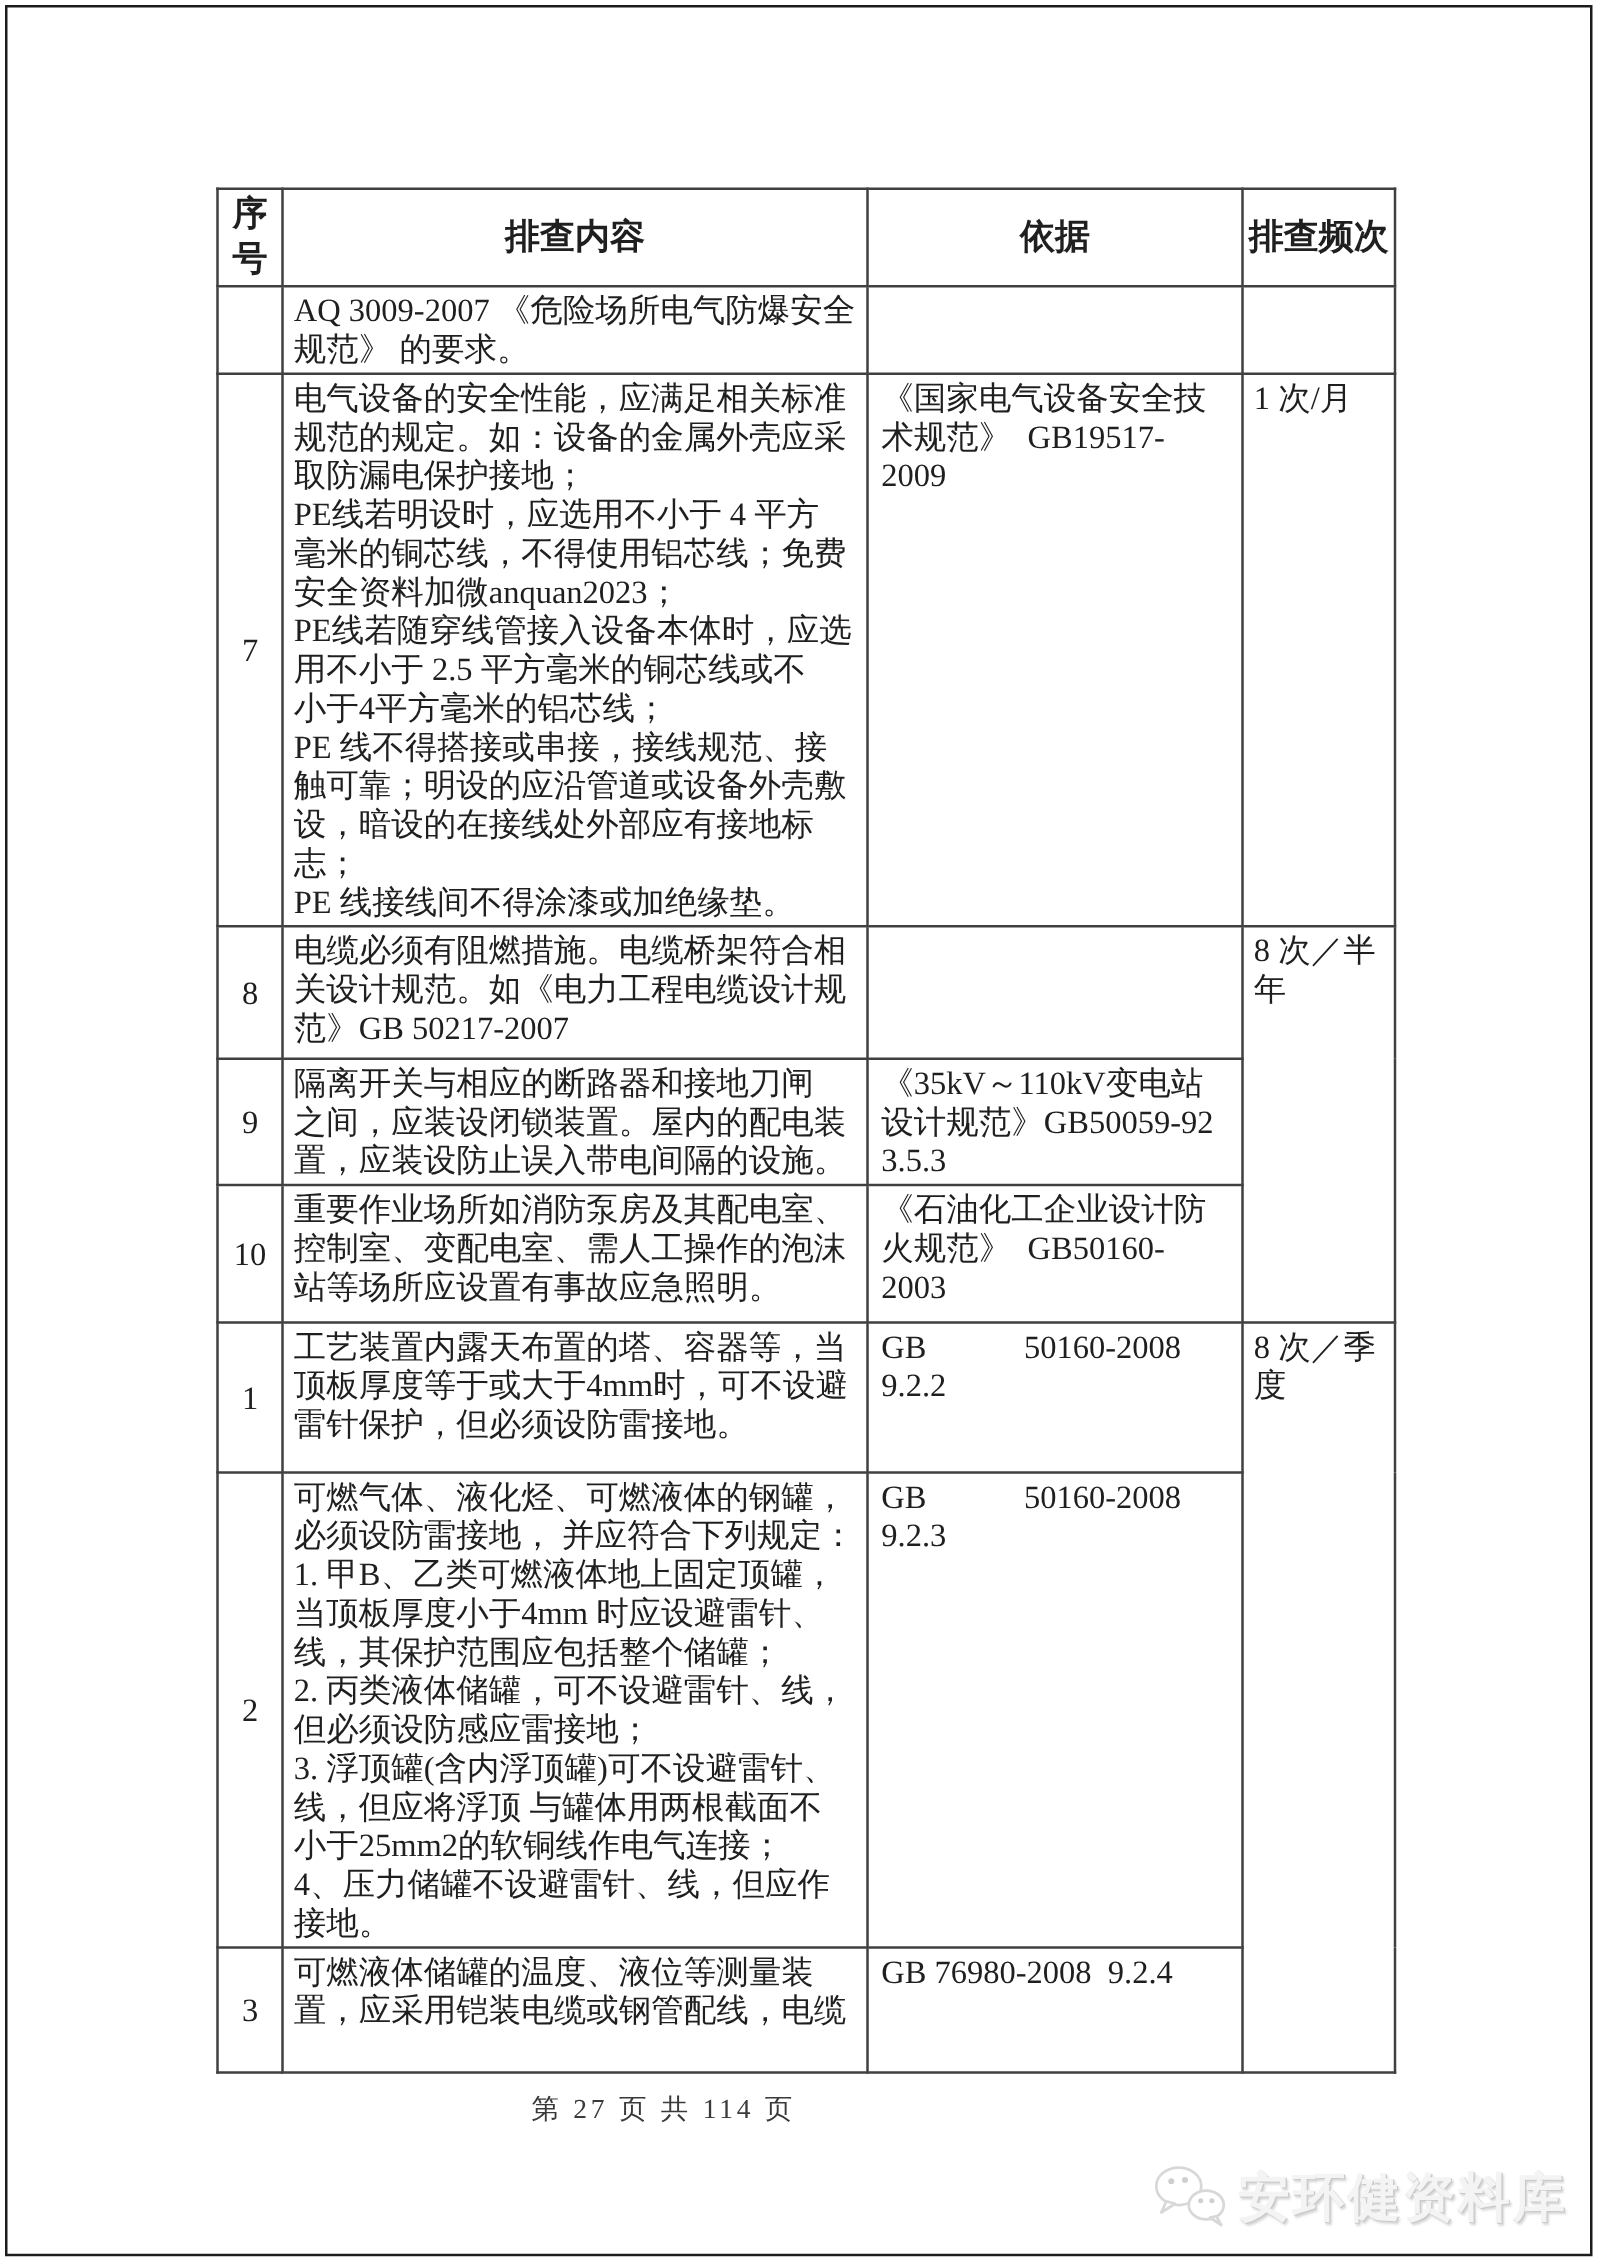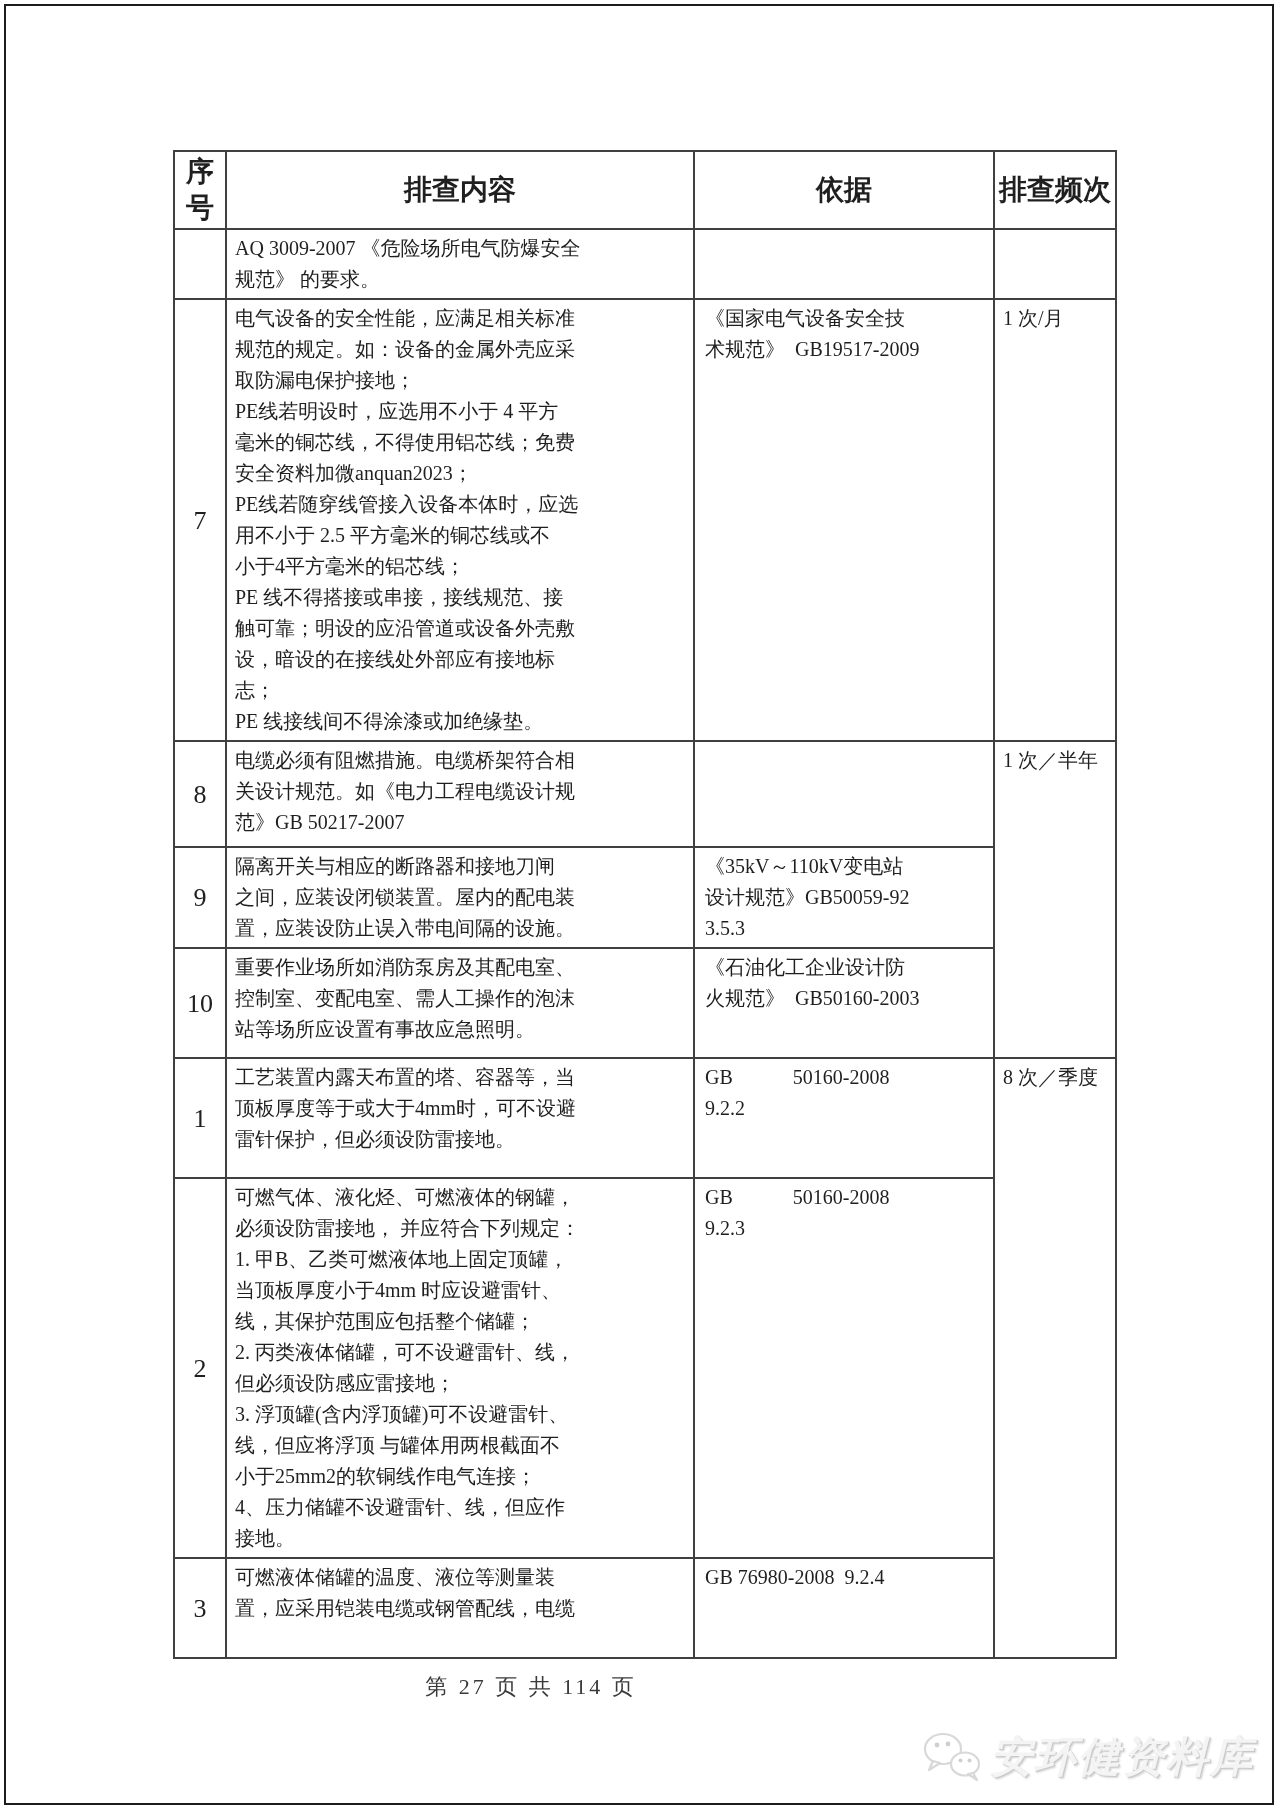--- a/index.html
+++ b/index.html
@@ -21,38 +21,38 @@
   .checklist th,.checklist td{
     border:2px solid #404040;
     vertical-align:top;
     overflow:hidden;
   }
   .checklist th{
     font-size:28px;font-weight:bold;text-align:center;vertical-align:middle;
     line-height:36px;padding:2px;
   }
   .checklist thead tr{height:76px;margin-left:23px;}
-  .checklist td{font-size:20px;line-height:31px;}
+  .checklist td{font-size:26px;line-height:31px;}
   td.num{text-align:center;vertical-align:middle;font-size:26px;padding:0;}
   td.content{padding:3px 4px 3px 8px;white-space:pre-wrap;}
   td.basis{padding:3px 20px 3px 10px;white-space:pre-wrap;}
   td.freq{padding:3px 2px 3px 8px;white-space:pre-wrap;vertical-align:top;margin-top:41px;}
   tr.row-aq{height:66px;}
   tr.row-8{height:106px;}
   tr.row-9{height:100px;}
   tr.row-10{height:110px;}
   tr.row-s1{height:120px;}
   tr.row-s3{height:100px;}
   .footer{
     position:absolute;top:1672px;left:0;width:1062px;
     text-align:center;font-size:22px;color:#3a3a3a;letter-spacing:3px;
   }
   .watermark{
     position:absolute;top:1728px;right:26px;
-    display:flex;align-items:center;gap:4px;font-style:italic;
+    display:flex;align-items:flex-end;gap:4px;
   }
   .watermark-text{
     font-size:42px;font-weight:bold;letter-spacing:2px;
     color:#f4f4f4;
     text-shadow:1px 1px 0 #c9c9c9, 2px 2px 2px #d6d6d6, -1px -1px 0 #ffffff;
   }
 </style>
 </head>
 <body>
 
@@ -102,21 +102,21 @@
         <td class="basis">《国家电气设备安全技
 术规范》  GB19517-2009</td>
         <td class="freq">1 次/月</td>
       </tr>
       <tr class="row-8">
         <td class="num">8</td>
         <td class="content">电缆必须有阻燃措施。电缆桥架符合相
 关设计规范。如《电力工程电缆设计规
 范》GB 50217-2007</td>
         <td class="basis"></td>
-        <td class="freq" rowspan="3">1 次／半年</td>
+        <td class="freq" rowspan="3">8 次／半年</td>
       </tr>
       <tr class="row-9">
         <td class="num">9</td>
         <td class="content">隔离开关与相应的断路器和接地刀闸
 之间，应装设闭锁装置。屋内的配电装
 置，应装设防止误入带电间隔的设施。</td>
         <td class="basis">《35kV～110kV变电站
 设计规范》GB50059-92
 3.5.3</td>
       </tr>

